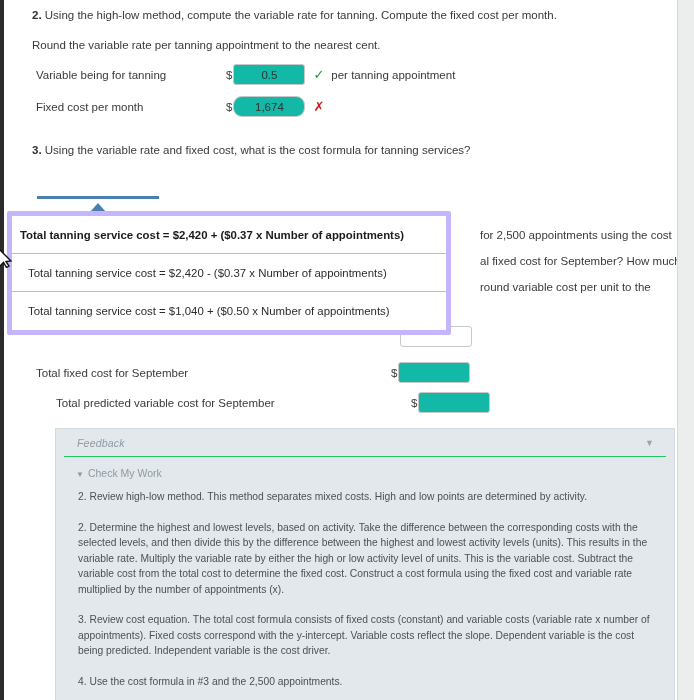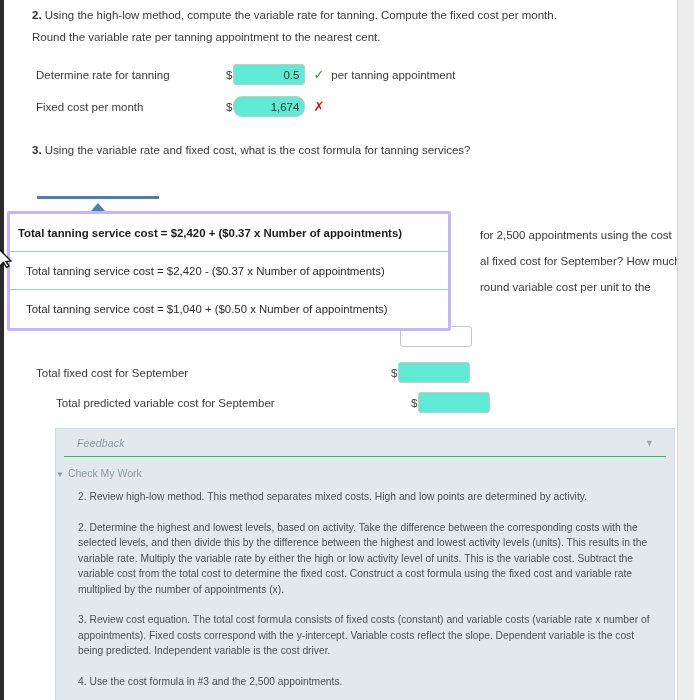--- a/index.html
+++ b/index.html
@@ -38,41 +38,41 @@
   
   .q-text {
     font-size: 11.5px;
     line-height: 22px;
     color: #3a3a3a;
   }
   .q-num { font-weight: bold; color: #2e2e2e; }
 
   #q2-block { position: absolute; left: 28px; top: 4px; width: 625px; }
   #q2-line1 { }
-  #q2-line2 { }
+  #q2-line2 { margin-top: 8px; }
 
   
   .ans-row {
     position: absolute;
     display: flex;
     align-items: center;
     font-size: 11.5px;
     color: #3a3a3a;
   }
   .ans-label { width: 190px; }
   .dollar { margin-right: 1px; color: #3a3a3a; font-size: 11.5px; }
   .field {
     height: 21px;
     border: 1px solid #c8c8c8;
     border-radius: 3px;
-    background: #5eead4;
+    background: #14b8a6;
     font-family: "Liberation Sans", sans-serif;
     font-size: 11.5px;
     color: #333;
-    text-align: right;
+    text-align: center;
     padding: 0 5px;
     line-height: 19px;
   }
   .field.w-narrow { width: 72px; }
   .field.w-wide  { width: 72px; border-radius: 9px; }
   .mark { margin-left: 8px; font-size: 13px; font-weight: bold; }
   .mark.ok { color: #1f9d2f; }
   .mark.bad { color: #d01a1a; }
   .suffix { margin-left: 7px; font-size: 11.5px; color: #3a3a3a; }
 
@@ -121,21 +121,21 @@
     border-right: 8px solid transparent;
     border-bottom: 9px solid #4a80b0;
     z-index: 6;
   }
 
   #dropdown {
     position: absolute;
     left: 3px; top: 211px;
     width: 444px;
     background: #ffffff;
-    border: 3px solid #c4b5fd;
+    border: 5px solid #c4b5fd;
     border-radius: 2px;
     z-index: 10;
   }
   .dd-option {
     height: 38px;
     line-height: 38px;
     padding-left: 16px;
     font-size: 11.4px;
     color: #2c2c2c;
     white-space: nowrap;
@@ -186,21 +186,21 @@
   .fb-title {
     font-size: 10.5px;
     color: #8e9aa2;
     letter-spacing: .2px;
   }
   .fb-collapse {
     font-size: 9px;
     color: #9aa6ad;
   }
   .cmw {
-    padding: 10px 0 4px 0;
+    padding: 10px 0 4px 20px;
     font-size: 10.5px;
     color: #8e9aa2;
   }
   .cmw .tri { font-size: 8px; margin-right: 4px; }
   .fb-body { padding: 6px 22px 14px 22px; }
   .fb-p {
     font-size: 10.3px;
     line-height: 15.5px;
     color: #4a5258;
     margin: 0 0 15px 0;
@@ -216,21 +216,21 @@
 
   <div id="q2-block">
     <div id="q2-line1" class="q-text">
       <span class="q-num">2.</span>
       <span>Using the high-low method, compute the variable rate for tanning. Compute the fixed cost per month.</span>
     </div>
     <div id="q2-line2" class="q-text">Round the variable rate per tanning appointment to the nearest cent.</div>
   </div>
 
   <div id="row-var" class="ans-row">
-    <span class="ans-label">Determine rate for tanning</span>
+    <span class="ans-label">Variable being for tanning</span>
     <span class="dollar">$</span>
     <input class="field w-narrow" type="text" value="0.5" style="">
     <span class="mark ok">✓</span>
     <span class="suffix">per tanning appointment</span>
   </div>
 
   <div id="row-fixed" class="ans-row">
     <span class="ans-label">Fixed cost per month</span>
     <span class="dollar">$</span>
     <input class="field w-wide" type="text" value="1,674" style="">

